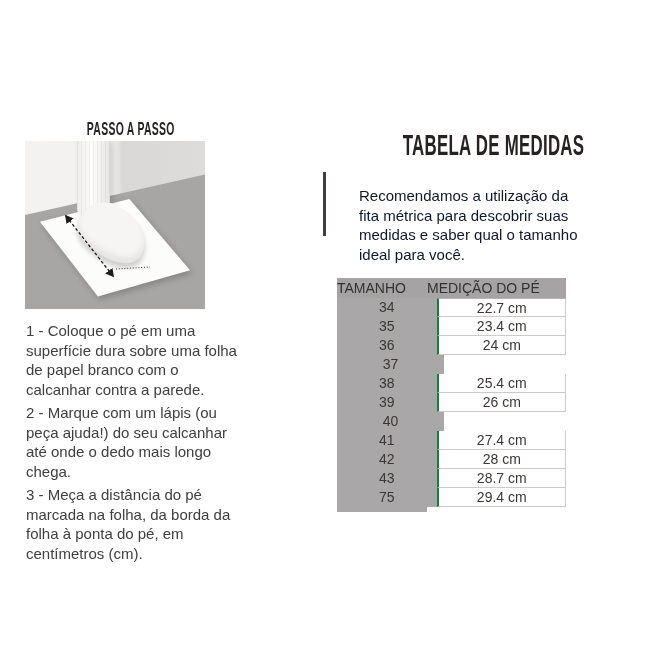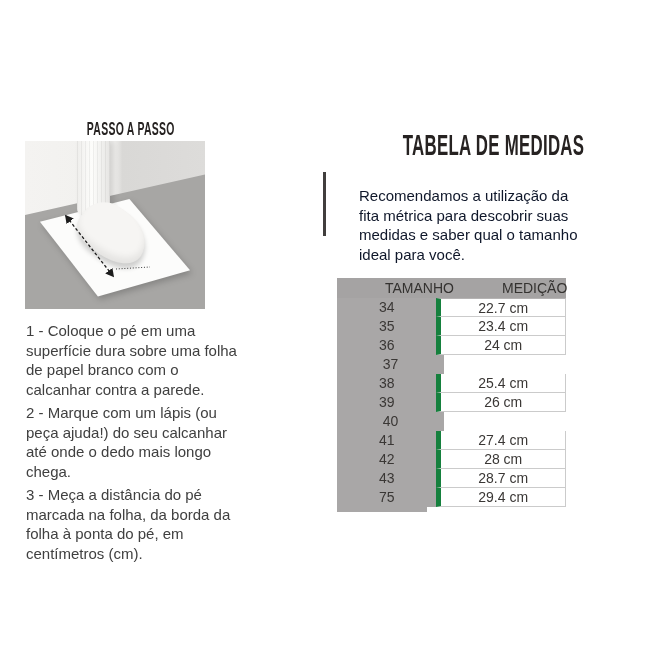--- a/index.html
+++ b/index.html
@@ -39,27 +39,27 @@
 
   
   .intro-bar{position:absolute;left:323px;top:172px;width:3px;height:64px;background:#413e3d;}
   .intro-text{position:absolute;left:343px;top:170px;width:240px;font-size:15px;line-height:19.6px;
               color:#0f172a;white-space:pre-line;margin:16px;}
 
   
   .size-table{position:absolute;left:337px;top:278px;width:229px;font-size:14px;color:#3a3735;}
   .size-table *{box-sizing:border-box;}
   .thead{display:flex;height:20px;background:#a5a3a3;}
-  .th{line-height:20px;color:#343230;margin-left:48px;}
+  .th{line-height:20px;color:#343230;}
   .th-size{width:90px;}
   .th-measure{width:139px;}
   .trow{display:flex;height:19px;}
   .cell{line-height:18px;text-align:center;}
   .cell-size{width:107px;background:#a9a7a7;}
-  .cell-measure{width:139px;background:#ffffff;border-left:5px solid #15803d;border-right:1px solid #cbcbcb;border-bottom:1px solid #cbcbcb;}
+  .cell-measure{width:139px;background:#ffffff;border-left:2px solid #15803d;border-right:1px solid #cbcbcb;border-bottom:1px solid #cbcbcb;}
   .trow:first-child .cell-measure{border-top:1px solid #b5b3b3;}
   .gray-stub{width:90px;height:5px;background:#a9a7a7;}
 </style>
 </head>
 <body>
 
 <div class="canvas">
 
   <h2 class="heading passo-heading">
     <span class="squeeze">PASSO A PASSO</span>

